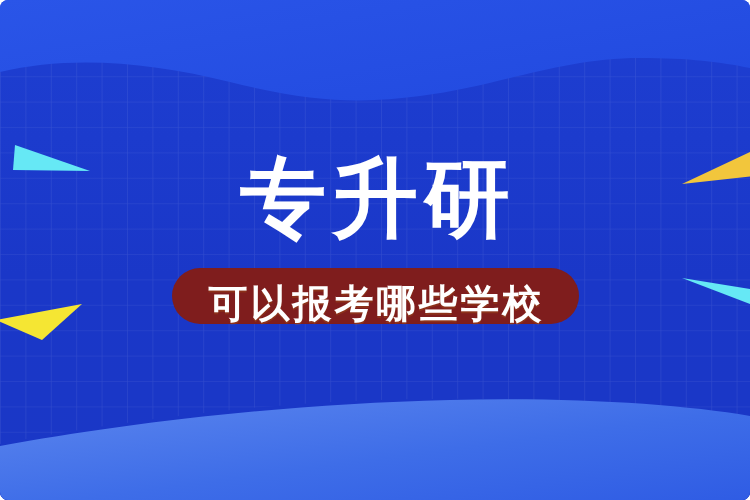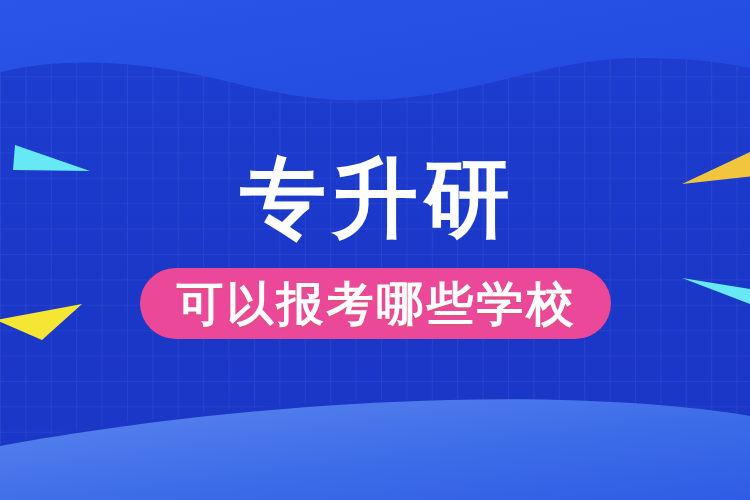--- a/index.html
+++ b/index.html
@@ -8,20 +8,21 @@
     background: #ffffff;
   }
   #banner {
     position: relative;
     width: 750px;
     height: 500px;
     overflow: hidden;
     font-family: "Liberation Sans", "DejaVu Sans", sans-serif;
     background: #1C42D6;
     user-select: none;
+    border-radius: 8px;
   }
 
   
   .layer {
     position: absolute;
     left: 0;
     top: 0;
     width: 750px;
     height: 500px;
   }
@@ -56,26 +57,26 @@
     position: absolute;
     left: 0;
     top: 268px;
     width: 750px;
     text-align: center;
     z-index: 8;
   }
   .pill {
     display: inline-block;
     box-sizing: border-box;
-    height: 71px;
+    height: 56px;
     padding: 0 34px;
     border-radius: 36px;
-    background: #ec4899;
+    background: #7f1d1d;
     color: #ffffff;
-    font-size: 47px;
+    font-size: 39px;
     line-height: 72px;
     font-weight: 700;
     letter-spacing: 3px;
     text-indent: 3px;
     white-space: nowrap;
     font-family: "DejaVu Sans", "Liberation Sans", sans-serif;
     text-shadow: 0 2px 0 rgba(180,110,20,0.25);
   }
 
   

